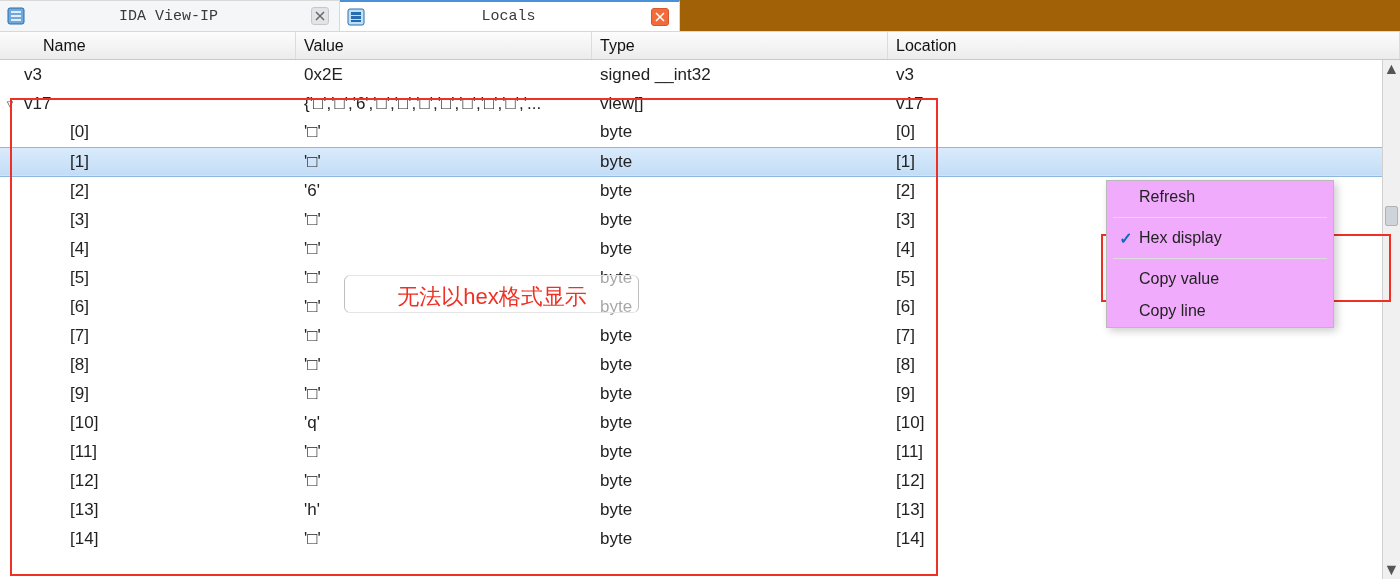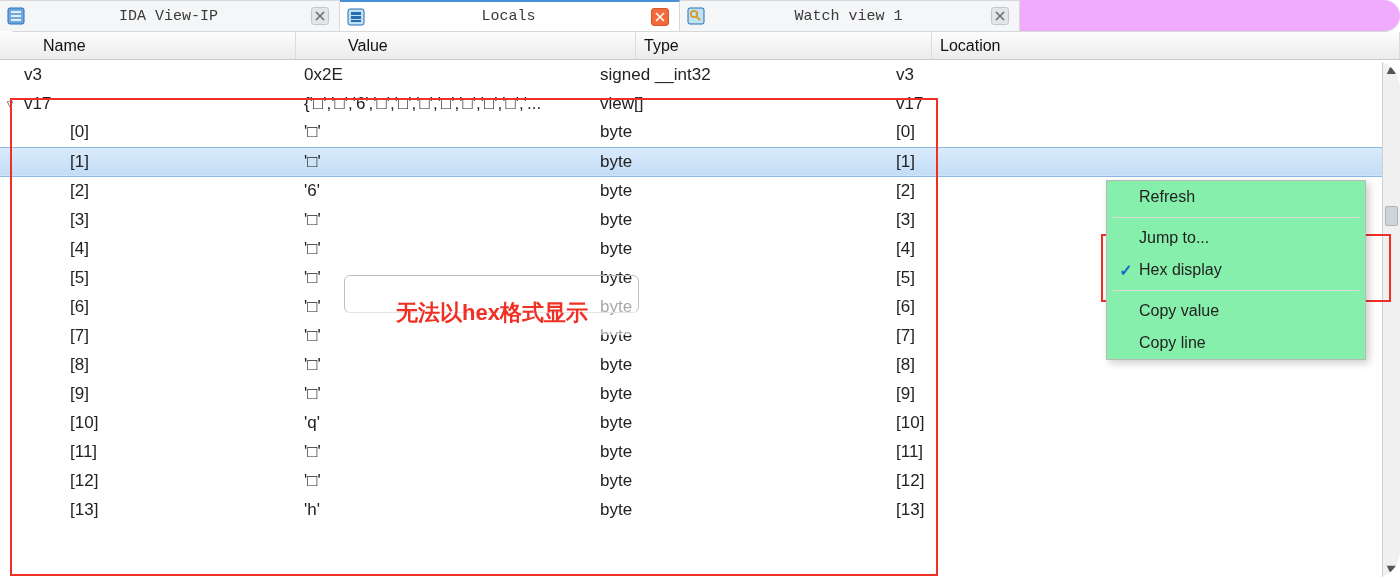--- a/index.html
+++ b/index.html
@@ -2,21 +2,21 @@
 <html><head>
 <meta charset="utf-8">
 <style>
   * { box-sizing: border-box; margin: 0; padding: 0; }
   html, body {
     width: 1400px; height: 579px; overflow: hidden;
     font-family: "Segoe UI", Tahoma, Arial, sans-serif;
     font-size: 16px; color: #222; background: #fff;
   }
   
-  .tabbar { display: flex; height: 32px; background: #f0abfc; border-bottom: 1px solid #d8d8d8; border-radius: 16px; }
+  .tabbar { display: flex; height: 32px; background: #a16207; border-bottom: 1px solid #d8d8d8; }
   .tab {
     display: flex; align-items: center; gap: 10px;
     min-width: 340px; padding: 0 10px 0 6px; height: 100%;
     border-right: 1px solid #d8d8d8; border-top: 1px solid #d8d8d8;
     background: #f4f6f8; cursor: pointer;
     font-family: "Courier New", monospace; font-size: 15px; color: #3a3a3a;
   }
   .tab.active { background: #fff; border-top: 2px solid #4a90d9; gap: 38px; }
   .tab .tab-icon { width: 20px; height: 20px; display: inline-flex; align-items: center; justify-content: center; }
   .tab .tab-label { flex: 1; text-align: center; }
@@ -28,26 +28,26 @@
   
   .headers {
     display: flex; height: 28px; background: linear-gradient(#fcfcfc,#ececec);
     border-bottom: 1px solid #c8c8c8; position: relative;
   }
   .hcell {
     border-right: 1px solid #dcdcdc; padding: 4px 8px; font-size: 16px; color: #111;
     display: flex; align-items: center; cursor: pointer;
   }
   .col-name { width: 296px; padding-left: 43px; }
-  .col-value{ width: 296px; margin-left: 44px; }
+  .col-value{ width: 296px; }
   .col-type { width: 296px; }
   .col-loc  { flex: 1; }
 
   
-  .gridbody { position: relative; height: calc(100% - 60px); overflow: hidden; border-radius: 28px; }
+  .gridbody { position: relative; height: calc(100% - 60px); overflow: hidden; }
   .scrollbar {
     position: absolute; right: 0; top: 0; width: 18px; height: 100%;
     background: #f0f0f0; border-left: 1px solid #d0d0d0;
   }
   .sb-arrow { height: 18px; display:flex; align-items:center; justify-content:center; color:#555; cursor:pointer; }
   .sb-track { position:absolute; top:18px; bottom:18px; left:0; right:0; }
   .sb-thumb { position:absolute; left:2px; right:2px; top:128px; height:20px; background:#cfd4da; border:1px solid #aeb4bb; border-radius:2px; cursor:pointer; }
 
   table.grid { border-collapse: collapse; width: calc(100% - 18px); table-layout: fixed; }
   .grid td { padding: 4px 8px; font-size: 17px; height: 29px; white-space: nowrap; overflow: hidden; text-overflow: ellipsis; }
@@ -61,31 +61,31 @@
   
   .red-box, .red-box2, .red-box3 {
     position: absolute; border: 2px solid #ee3124; pointer-events: none; z-index: 40;
   }
   .red-box  { left: 10px; top: 98px;  width: 928px; height: 478px; }
   .red-box2 { left: 1101px; top: 234px; width: 290px; height: 68px; }
   .red-box3 { left: 344px; top: 275px; width: 295px; height: 38px; border-color:#bfbfbf; border-radius:6px; border-width:1px; }
 
   
   .annotation {
-    position: absolute; left: 348px; top: 291px; width: 288px; height: 44px;
+    position: absolute; left: 348px; top: 275px; width: 288px; height: 44px;
     display:flex; align-items:center; justify-content:center;
-    font-size: 22px; font-weight: 700; color: #ee3124;
+    font-size: 22px; font-weight: 400; color: #ee3124;
     z-index: 45; pointer-events: none;
     background: rgba(255,255,255,0.6);
   }
 
   
   .ctxmenu {
-    position: absolute; left: 1106px; top: 180px; width: 260px;
-    background: #86efac; border: 1px solid #b9b9b9; box-shadow: 3px 3px 8px rgba(0,0,0,0.2);
+    position: absolute; left: 1106px; top: 180px; width: 228px;
+    background: #f0abfc; border: 1px solid #b9b9b9; box-shadow: 3px 3px 8px rgba(0,0,0,0.2);
     z-index: 50;
   }
   .ctx-item { display:flex; align-items:center; height: 32px; padding: 0 12px 0 6px; cursor: pointer; }
   .ctx-check { width: 26px; display:flex; align-items:center; justify-content:center; color:#1369c7; font-weight:bold; }
   .ctx-label { flex:1; font-size:16px; color:#222; }
   .ctx-sep { height:1px; margin: 4px 6px; background:#dcdcdc; }
 
 </style>
 </head>
 <body>
@@ -118,36 +118,20 @@
         </svg>
     </span>
     <span class="tab-label">Locals</span>
     <span class="close red">
         <svg viewBox="0 0 10 10">
           <line x1="1" y1="1" x2="9" y2="9" stroke="currentColor" stroke-width="1.6"></line>
           <line x1="9" y1="1" x2="1" y2="9" stroke="currentColor" stroke-width="1.6"></line>
         </svg>
       </span>
   </div>
-  <div class="tab">
-    <span class="tab-icon">
-      <svg viewBox="0 0 20 20">
-          <rect x="2" y="2" width="16" height="16" rx="2" fill="#bfe2f3" stroke="#2a6cb0"></rect>
-          <circle cx="8" cy="8" r="3.2" fill="none" stroke="#d99a2b" stroke-width="1.8"></circle>
-          <line x1="10.3" y1="10.3" x2="14" y2="14" stroke="#d99a2b" stroke-width="1.8"></line>
-        </svg>
-    </span>
-    <span class="tab-label">Watch view 1</span>
-    <span class="close gray">
-        <svg viewBox="0 0 10 10">
-          <line x1="1" y1="1" x2="9" y2="9" stroke="currentColor" stroke-width="1.6"></line>
-          <line x1="9" y1="1" x2="1" y2="9" stroke="currentColor" stroke-width="1.6"></line>
-        </svg>
-      </span>
-  </div>
 </div>
 
 <div class="headers">
   <div class="hcell col-name">Name</div>
   <div class="hcell col-value">Value</div>
   <div class="hcell col-type">Type</div>
   <div class="hcell col-loc">Location</div>
 </div>
 
 <div class="gridbody">
@@ -328,20 +312,31 @@
           <td class="name">
             <div class="name-inner">
               <span style="width: 20px;"></span>
               <span class="indent1">[13]</span>
             </div>
           </td>
           <td>'h'</td>
           <td>byte</td>
           <td>[13]</td>
         </tr>
+        <tr>
+          <td class="name">
+            <div class="name-inner">
+              <span style="width: 20px;"></span>
+              <span class="indent1">[14]</span>
+            </div>
+          </td>
+          <td>'□'</td>
+          <td>byte</td>
+          <td>[14]</td>
+        </tr>
       </tbody>
   </table>
 
   <div class="scrollbar">
     <div class="sb-arrow">▲</div>
     <div class="sb-track">
       <div class="sb-thumb"></div>
     </div>
     <div class="sb-arrow" style="position:absolute;bottom:0;left:0;right:0">▼</div>
   </div>
@@ -352,24 +347,20 @@
 <div class="red-box3"></div>
 <div class="annotation">无法以hex格式显示</div>
 
 <div class="ctxmenu" id="ctxmenu">
     <div class="ctx-item">
       <span class="ctx-check"></span>
       <span class="ctx-label">Refresh</span>
     </div>
     <div class="ctx-sep"></div>
     <div class="ctx-item">
-      <span class="ctx-check"></span>
-      <span class="ctx-label">Jump to...</span>
-    </div>
-    <div class="ctx-item">
       <span class="ctx-check">✓</span>
       <span class="ctx-label">Hex display</span>
     </div>
     <div class="ctx-sep"></div>
     <div class="ctx-item">
       <span class="ctx-check"></span>
       <span class="ctx-label">Copy value</span>
     </div>
     <div class="ctx-item">
       <span class="ctx-check"></span>

